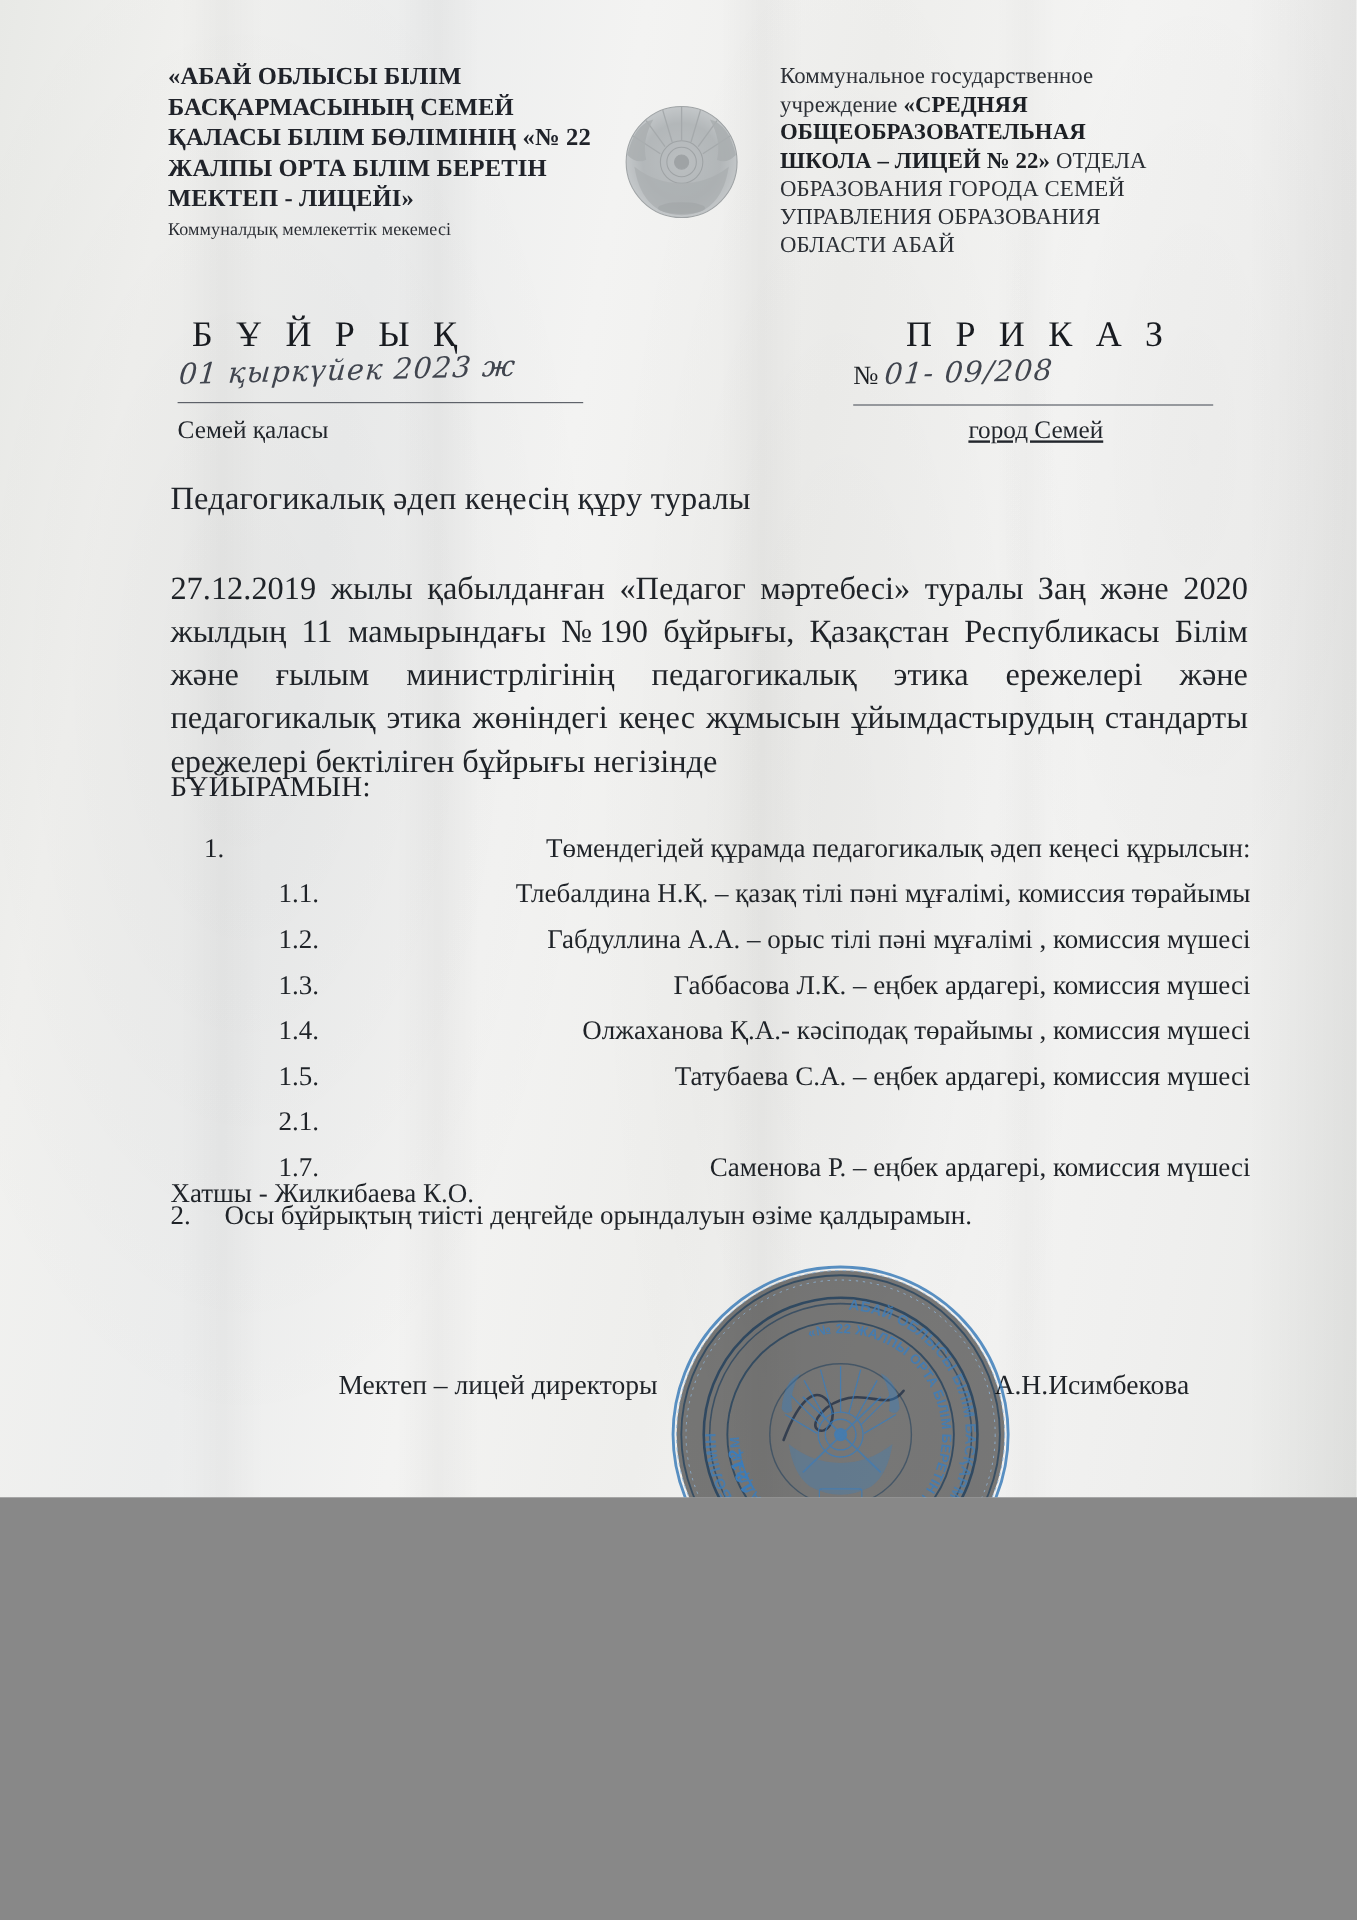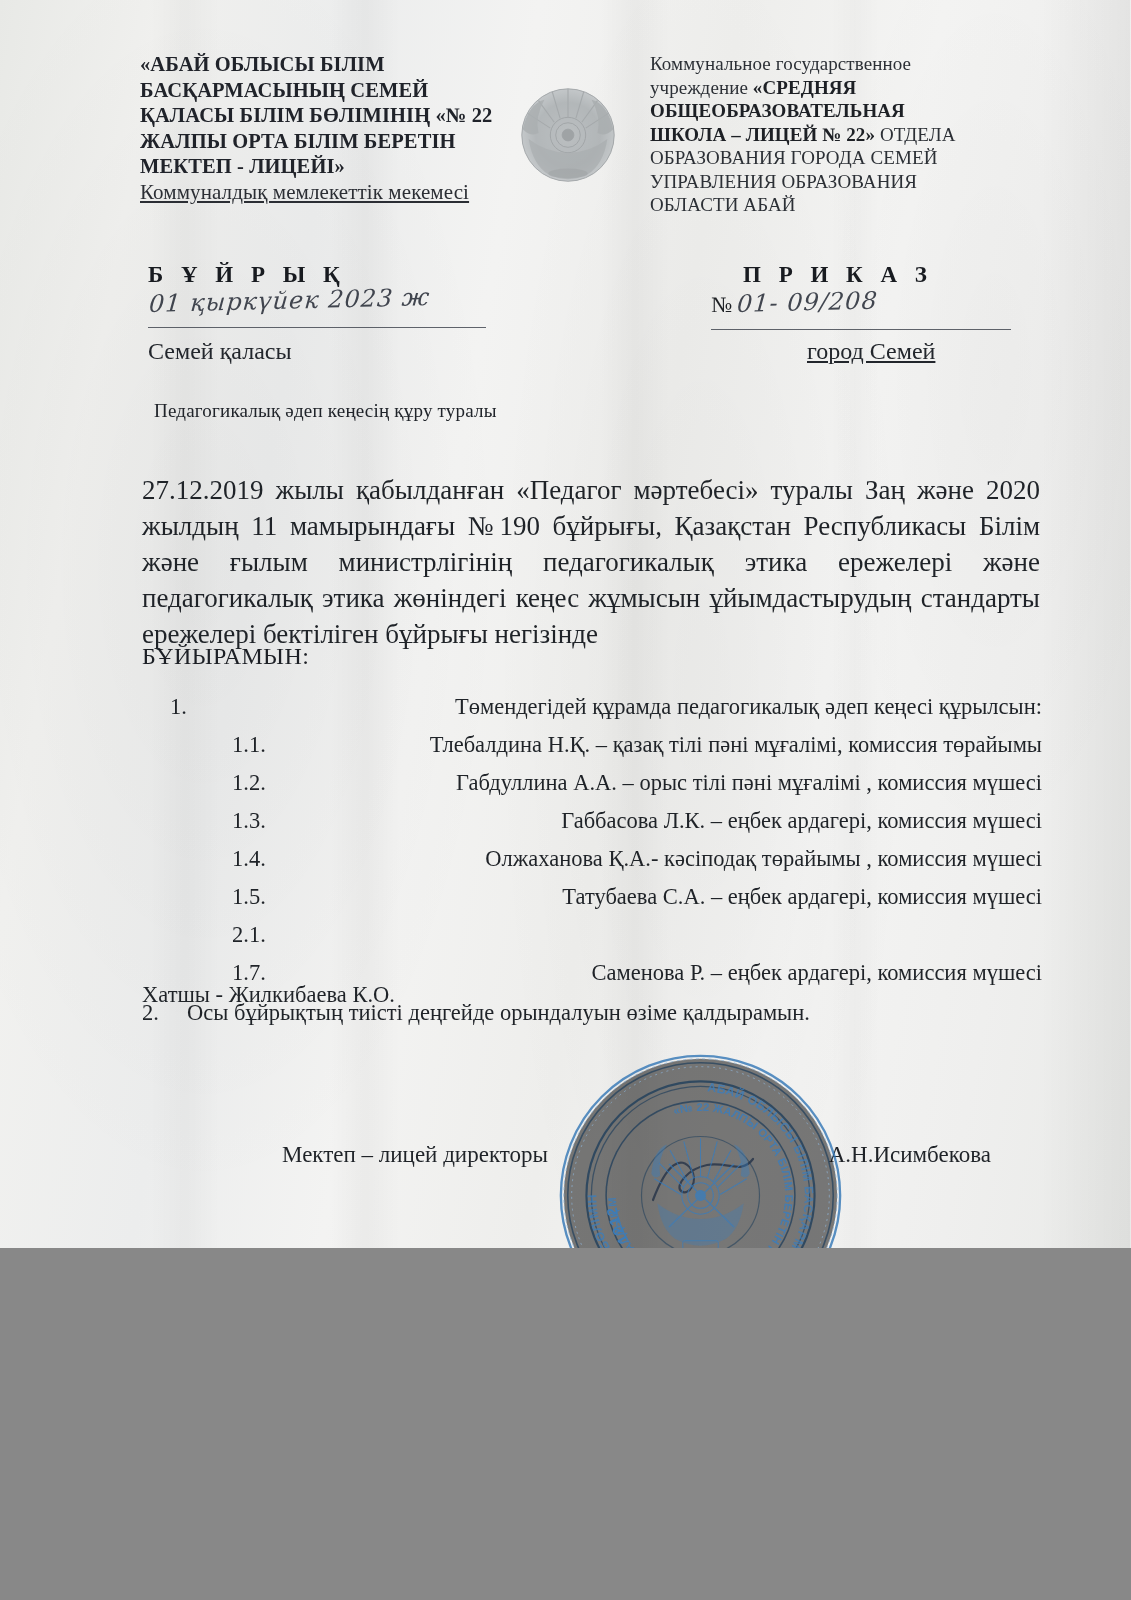--- a/index.html
+++ b/index.html
@@ -52,26 +52,25 @@
     font-family: "Liberation Serif", "DejaVu Serif", serif;
     font-weight: bold;
     font-size: 20.5px;
     line-height: 25.5px;
     letter-spacing: 0.1px;
     color: #20232a;
     margin: 0;
   }
   .org-kz-sub {
     font-weight: normal;
-    font-size: 21px;
+    font-size: 15px;
     line-height: 24px;
     color: #2b2e34;
     margin: 0;
     letter-spacing: 0.1px;
-    text-decoration: underline;
   }
   .emblem-wrap {
     flex: 0 0 auto;
     width: 145px;
     display: flex;
     justify-content: center;
     padding-top: 26px;
   }
   .emblem {
     width: 118px;
@@ -97,24 +96,24 @@
     top: 262px;
     padding: 0 90px 0 148px;
     box-sizing: border-box;
     display: flex;
     justify-content: space-between;
   }
   .title-col { position: relative; }
   .title-col.left { width: 420px; }
   .title-col.right { width: 330px; text-align: left; }
   .doc-title {
-    font-weight: bold;
-    font-size: 23px;
+    font-weight: normal;
+    font-size: 30px;
     letter-spacing: 6px;
-    margin: 0 0 2px 0;
+    margin: 0 0 2px 12px;
     color: #181b20;
   }
   .title-col.right .doc-title { padding-left: 32px; }
   .hand-line {
     position: relative;
     height: 40px;
   }
   .handwritten {
     font-family: "DejaVu Serif", serif;
     font-style: italic;
@@ -131,34 +130,33 @@
     left: 0;
     bottom: 0;
     height: 1px;
     background: #3a3f48;
     opacity: 0.8;
   }
   .title-col.left .hand-underline { width: 338px; bottom: 2px; }
   .title-col.right .hand-underline { width: 300px; bottom: 0px; }
   .numsign { font-family: "Liberation Serif", serif; font-style: normal; font-size: 22px; }
   .city {
-    font-size: 24px;
+    font-size: 21px;
     margin: 8px 0 0 0;
     color: #22262c;
   }
   .title-col.right .city { padding-left: 96px; text-decoration: underline; }
 
   .subject {
     position: absolute;
     left: 142px;
     top: 400px;
-    font-size: 19px;
+    font-size: 27px;
     color: #20242a;
     letter-spacing: 0.2px;
-    margin-left: 12px;
   }
 
   .body-par {
     position: absolute;
     left: 142px;
     width: 898px;
     top: 472px;
     font-size: 27px;
     line-height: 36px;
     text-align: justify;

